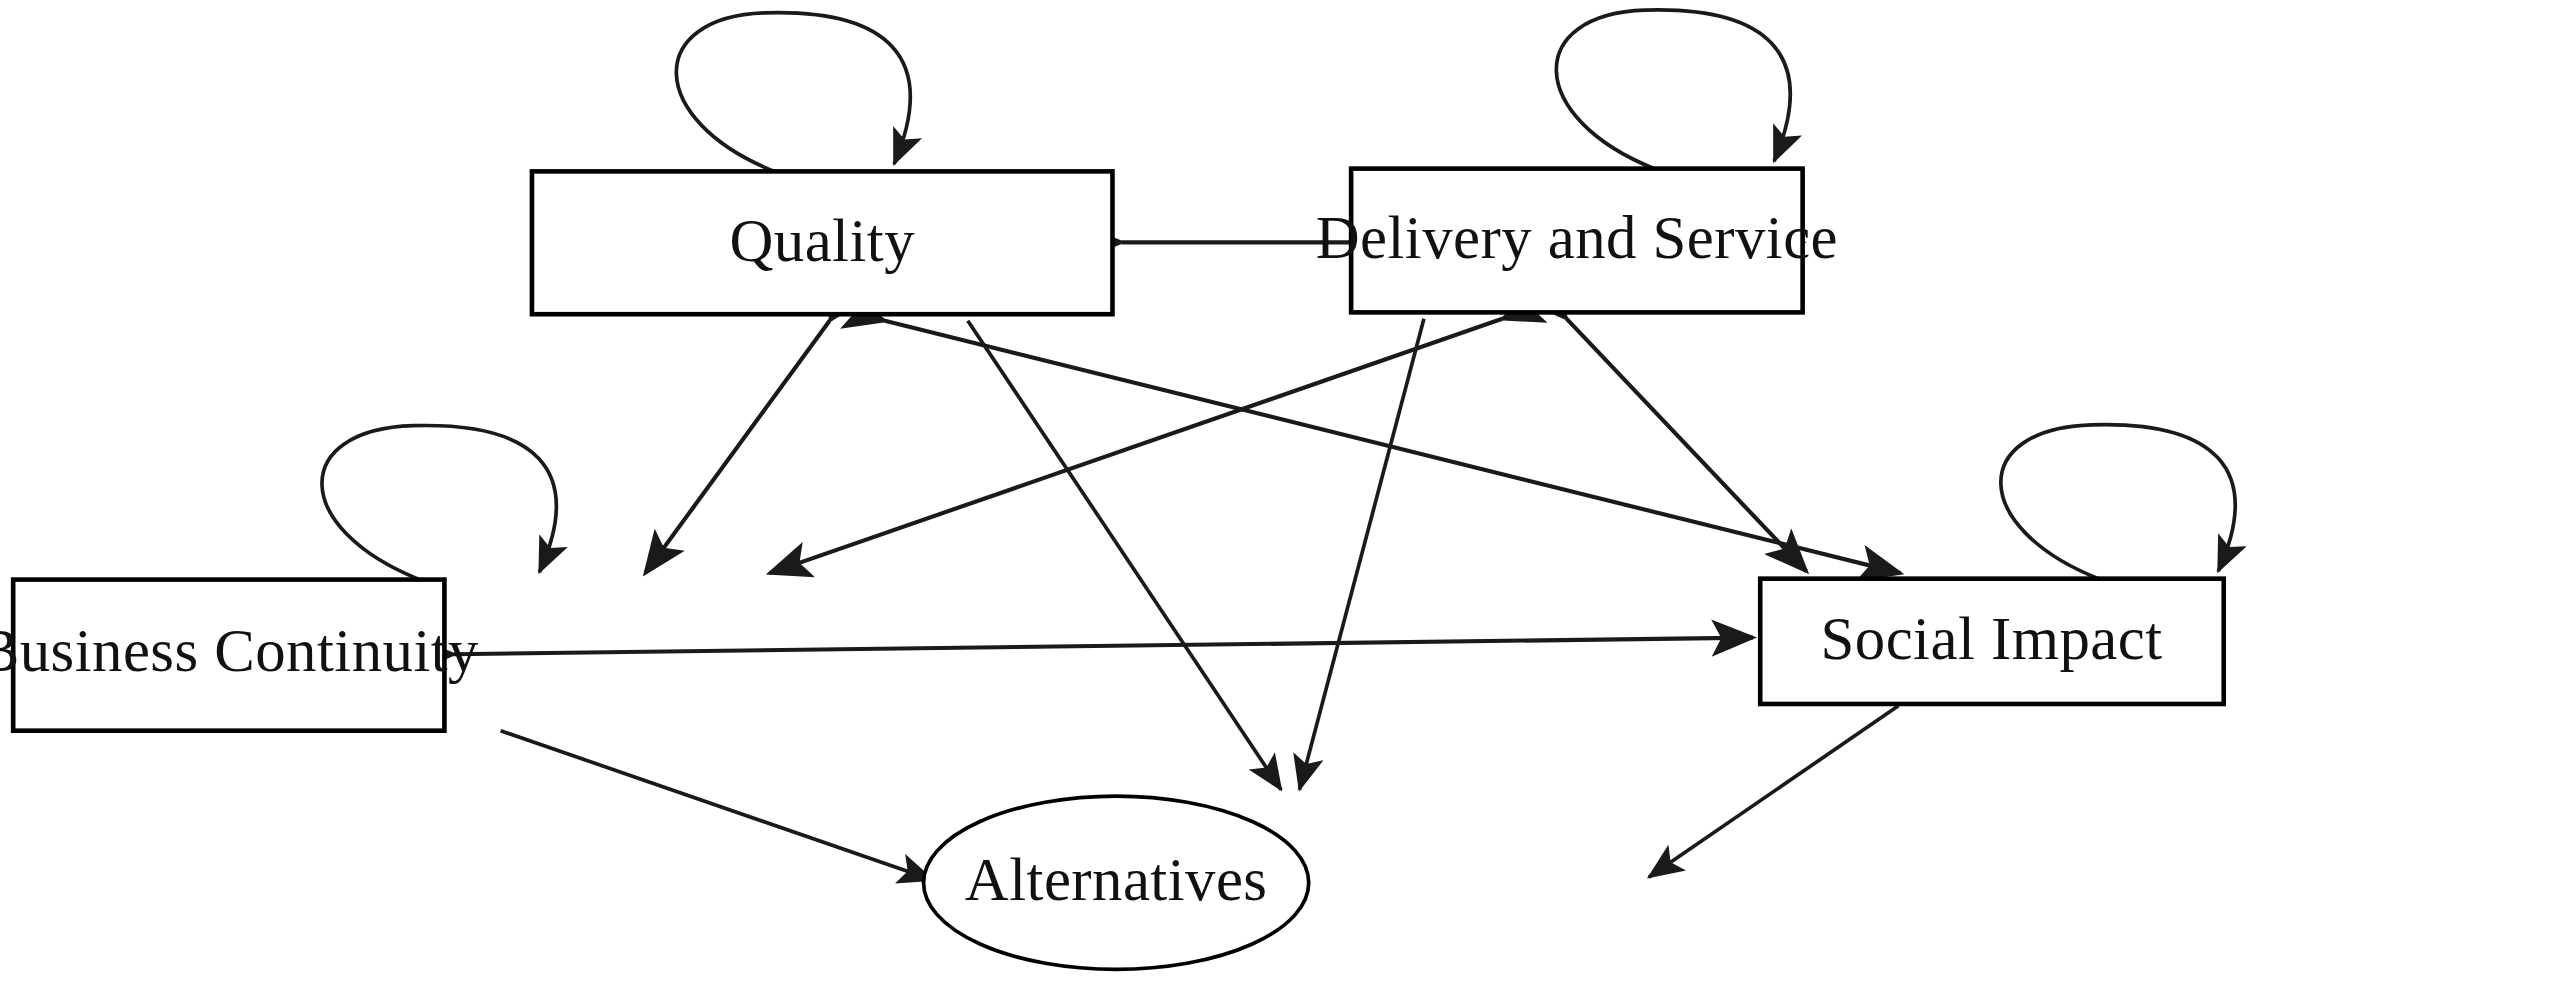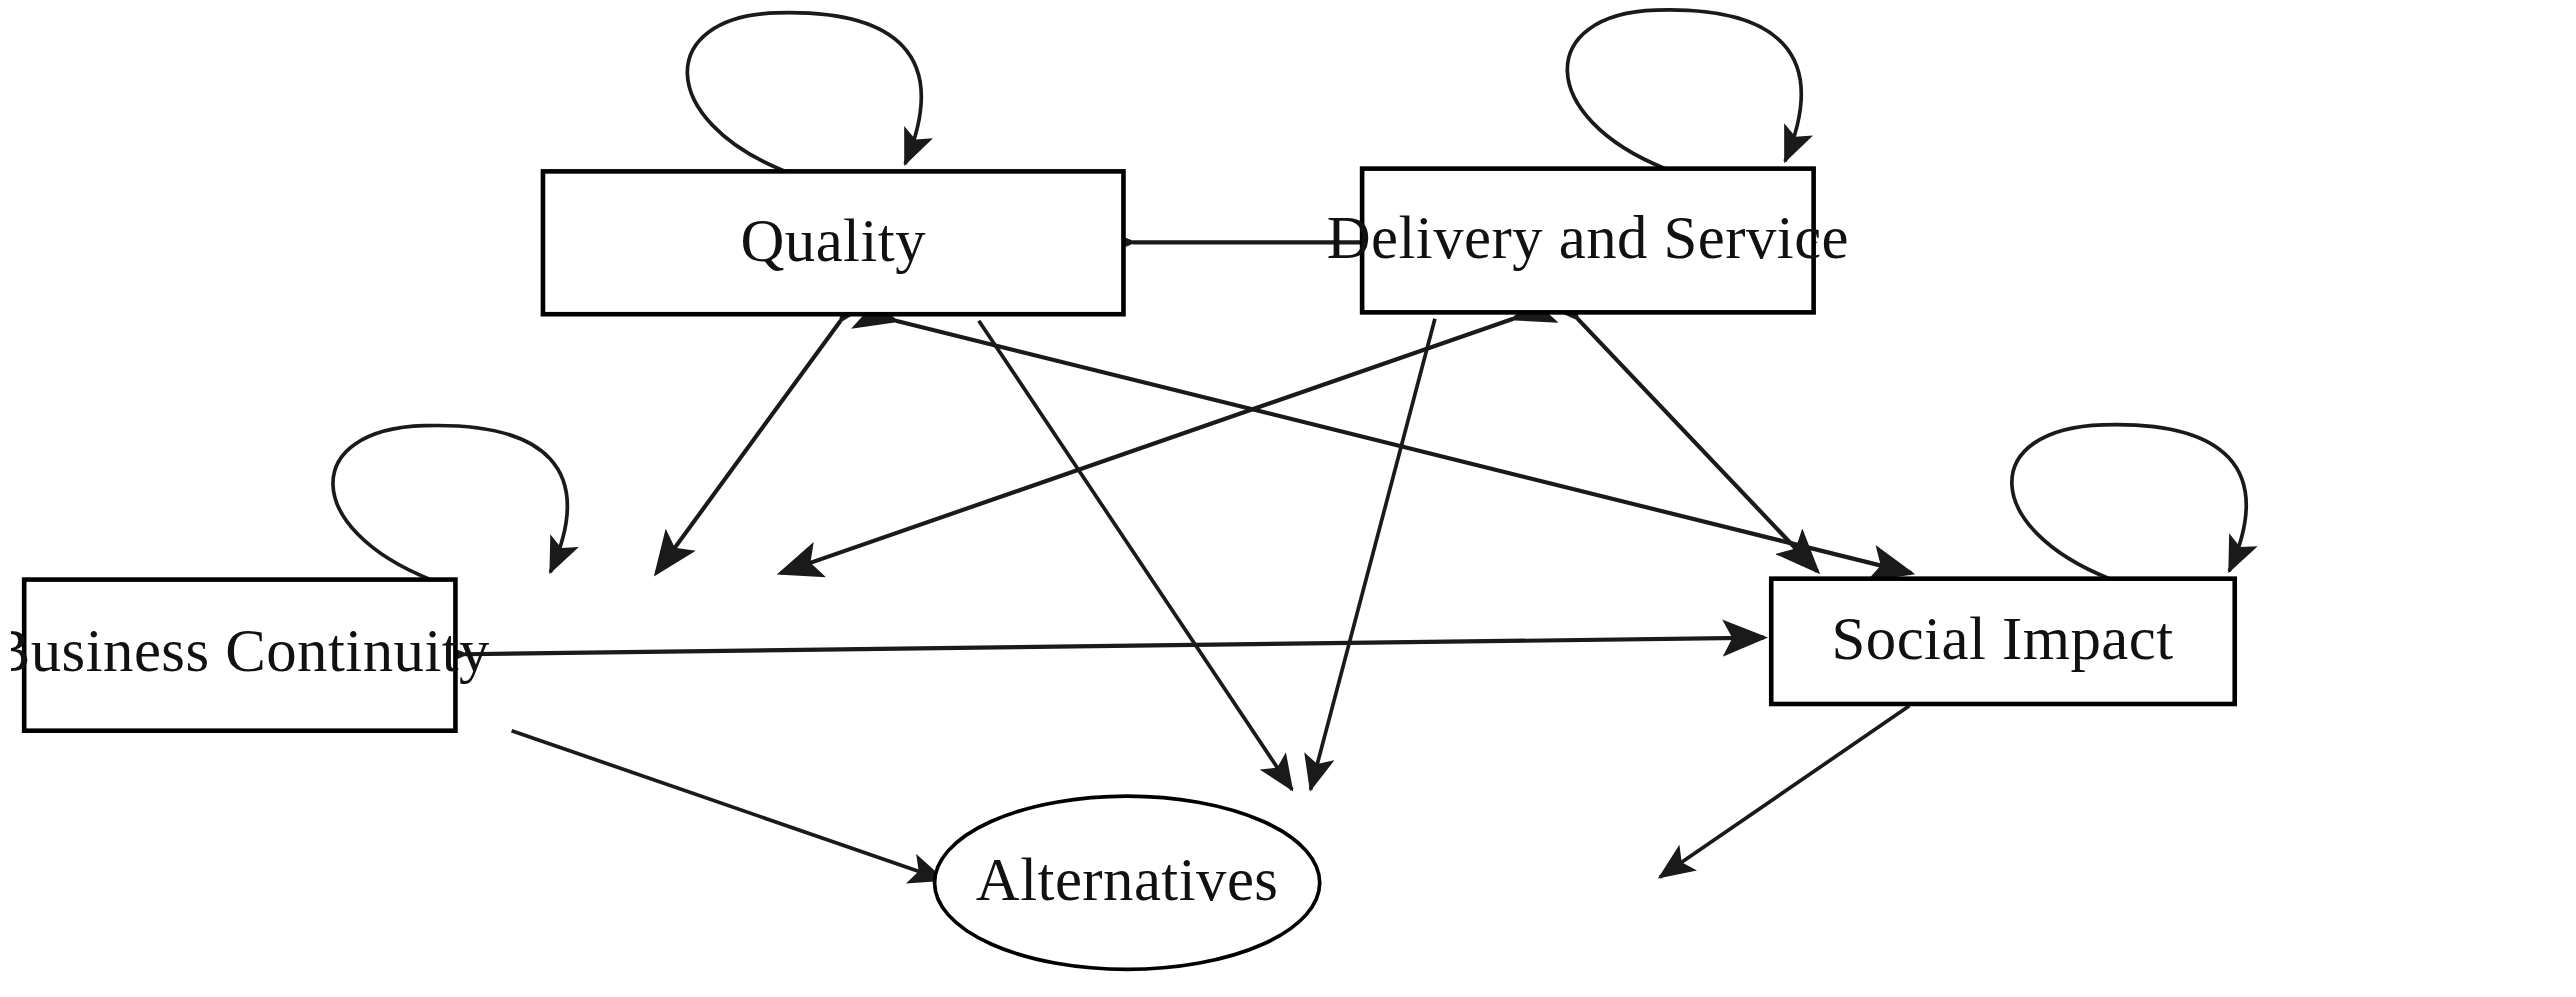--- a/index.html
+++ b/index.html
@@ -11,21 +11,20 @@
     width: 2576px;
     height: 997px;
     overflow: hidden;
     font-family: "Liberation Serif", serif;
   }
   #diagram-root {
     position: relative;
     width: 2484px;
     height: 997px;
     background: #ffffff;
-    margin-left: 11px;
   }
   svg#anp-network {
     display: block;
     width: 2576px;
     height: 997px;
   }
   .node-shape {
     fill: #ffffff;
     stroke: #000000;
     stroke-width: 5;

